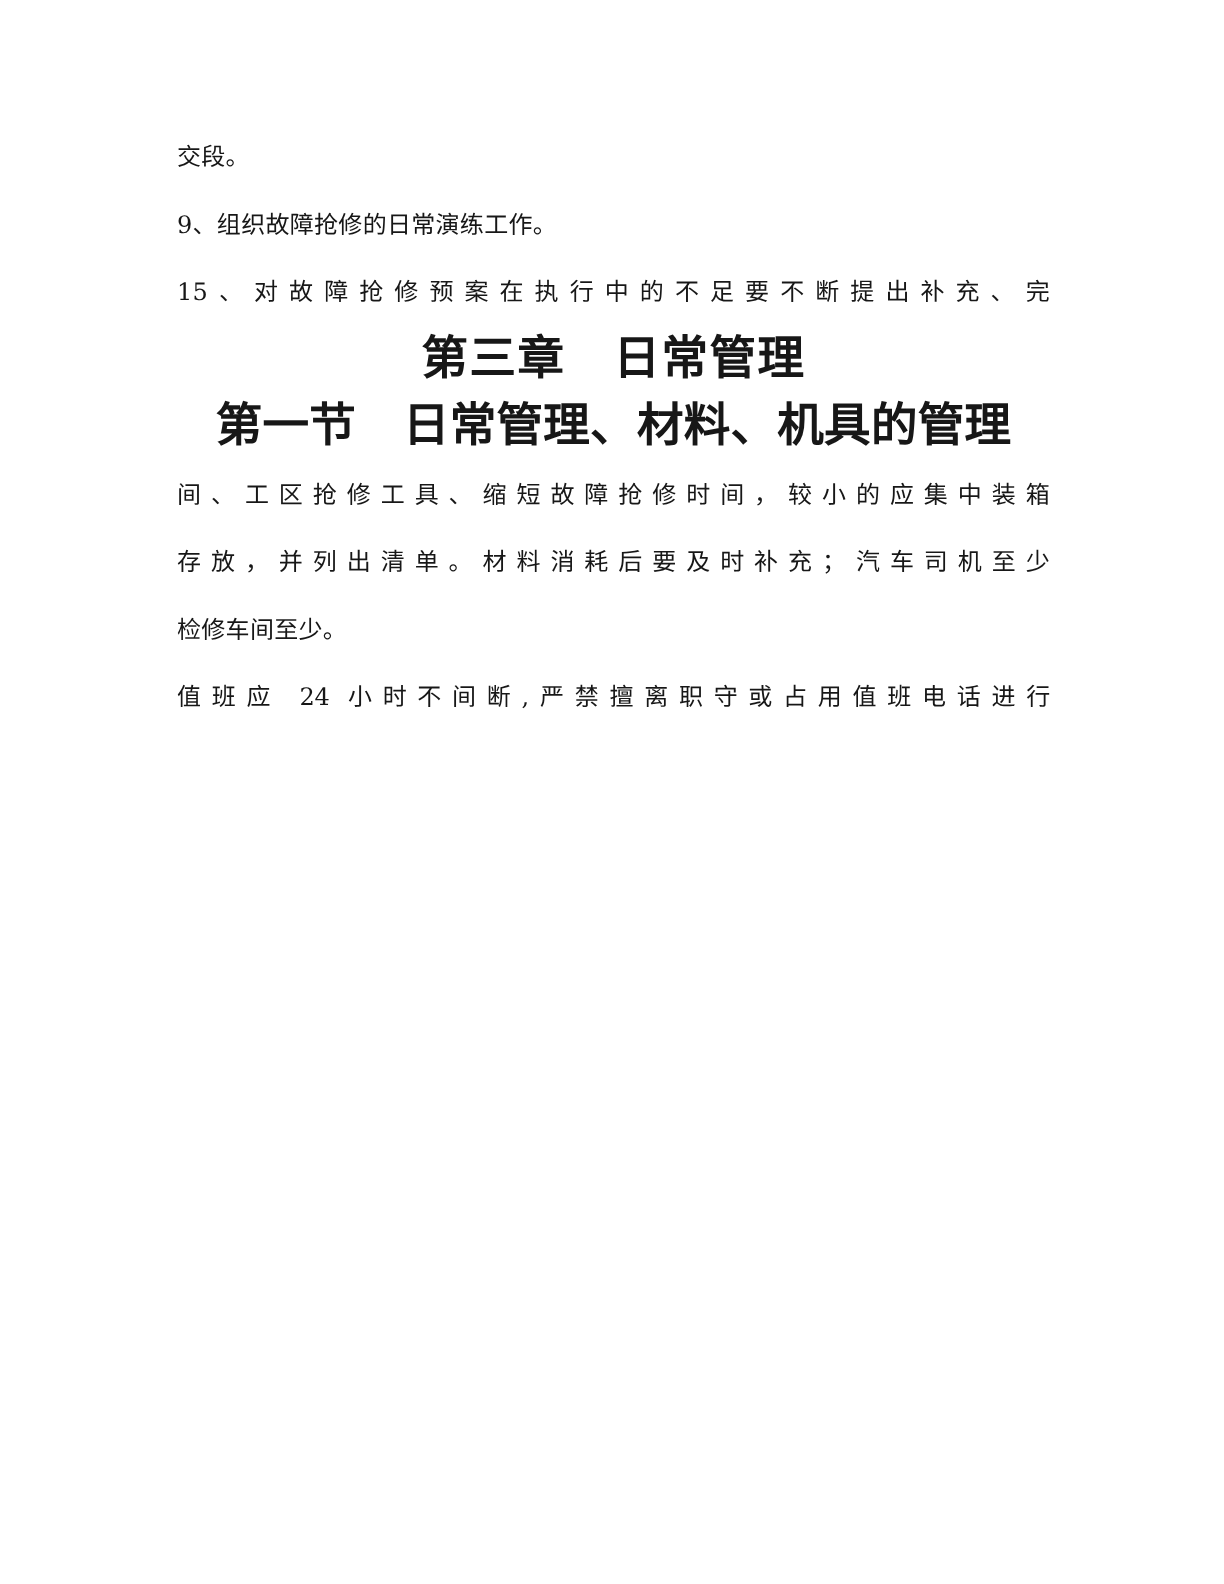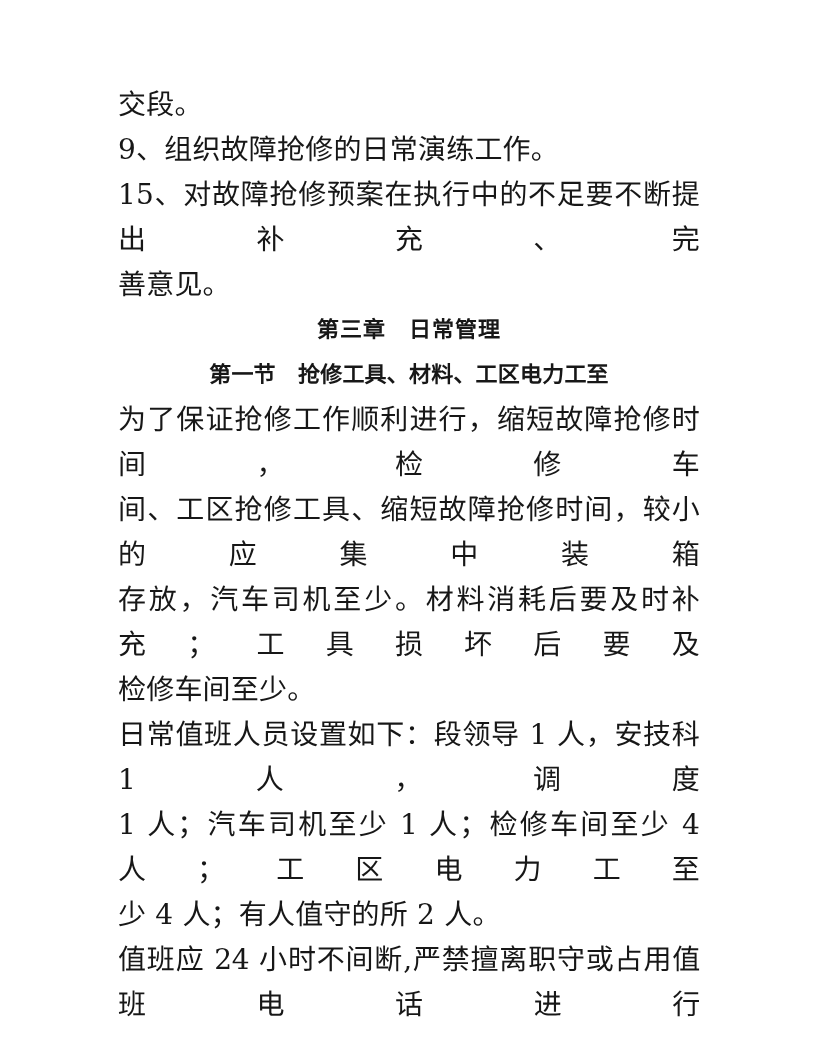--- a/index.html
+++ b/index.html
@@ -23,34 +23,34 @@
   }
   .content {
     position: absolute;
     left: 118px;
     top: 82px;
     width: 582px;
   }
   
   .para {
     font-family: "DejaVu Serif", "DejaVu Sans", serif;
-    font-size: 28px;
+    font-size: 16px;
     line-height: 45px;
     letter-spacing: 0.2px;
     text-align: justify;
     text-justify: inter-character;
     margin: 0;
     color: #171717;
     word-break: break-all;
     white-space: normal;
   }
   
   .heading {
     font-family: "DejaVu Serif", "DejaVu Sans", serif;
-    font-size: 22px;
+    font-size: 31px;
     line-height: 45px;
     text-align: center;
     margin: 0;
     color: #171717;
     letter-spacing: 0.2px;
     white-space: pre;
   }
   .heading.chapter {
     letter-spacing: 1px;
   }
@@ -77,40 +77,33 @@
     <p class="para">
       <span class="jline last">交段。</span>
     </p>
 
     <p class="para">
       <span class="jline last">9、组织故障抢修的日常演练工作。</span>
     </p>
 
     <p class="para">
       <span class="jline">15、对故障抢修预案在执行中的不足要不断提出补充、完</span>
-      <span class="jline last">善意见。</span>
     </p>
 
     <h1 class="heading chapter">第三章　日常管理</h1>
 
-    <h2 class="heading">第一节　抢修工具、材料、工区电力工至</h2>
+    <h2 class="heading">第一节　日常管理、材料、机具的管理</h2>
 
     <p class="para">
-      <span class="jline">为了保证抢修工作顺利进行，缩短故障抢修时间，检修车</span>
       <span class="jline">间、工区抢修工具、缩短故障抢修时间，较小的应集中装箱</span>
-      <span class="jline">存放，汽车司机至少。材料消耗后要及时补充；工具损坏后要及</span>
+      <span class="jline">存放，并列出清单。材料消耗后要及时补充；汽车司机至少</span>
       <span class="jline last">检修车间至少。</span>
     </p>
 
 
-    <p class="para">
-      <span class="jline">日常值班人员设置如下：段领导 1 人，安技科 1 人，调度</span>
-      <span class="jline">1 人；汽车司机至少 1 人；检修车间至少 4 人；工区电力工至</span>
-      <span class="jline last">少 4 人；有人值守的所 2 人。</span>
-    </p>
 
     <p class="para">
       <span class="jline tight">值班应 24 小时不间断,严禁擅离职守或占用值班电话进行</span>
 
     </p>
 
   </div>
 </div>
 
 </body></html>

